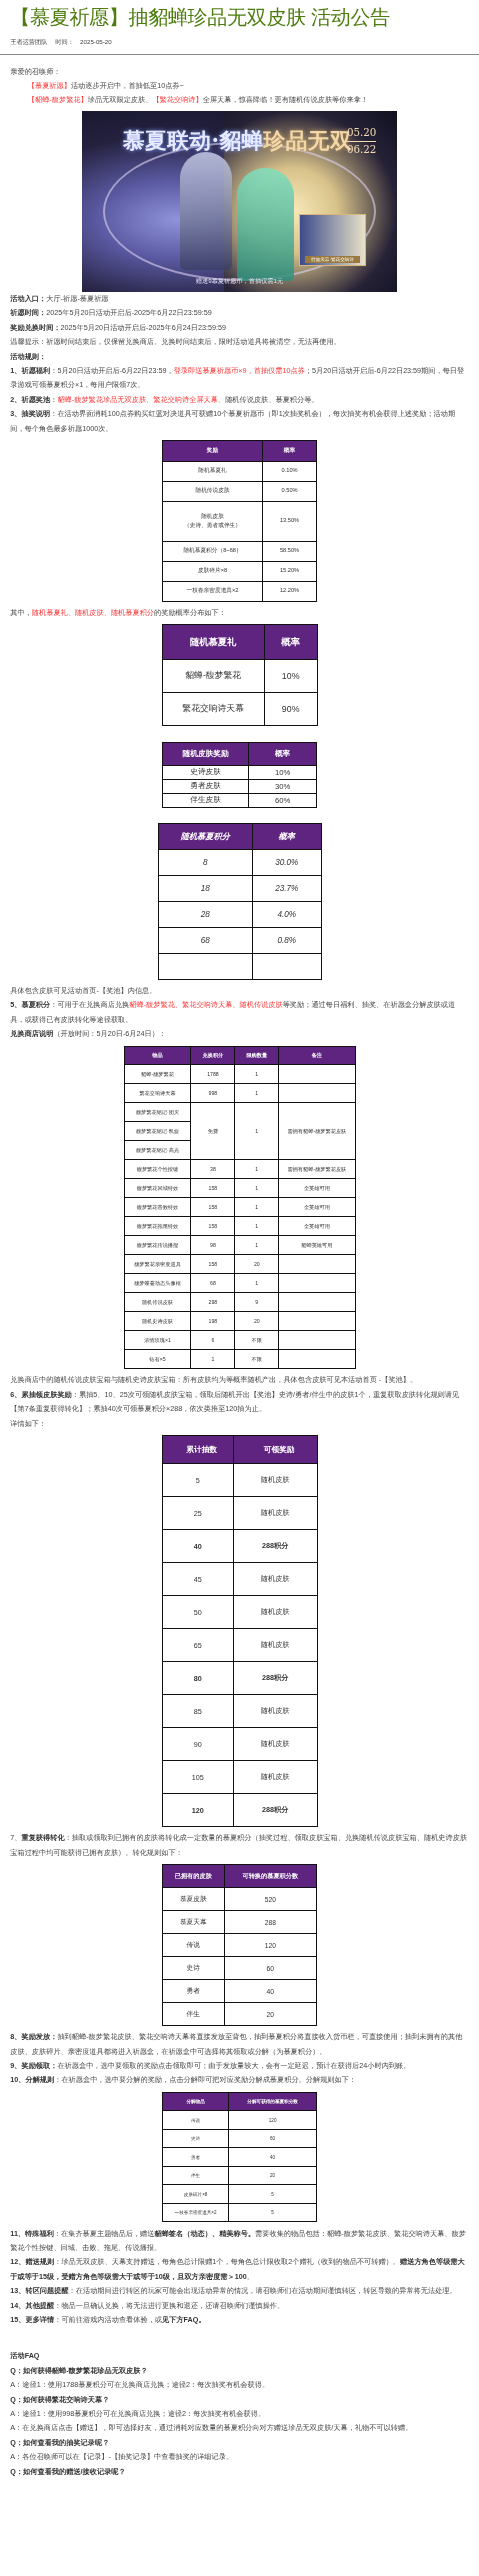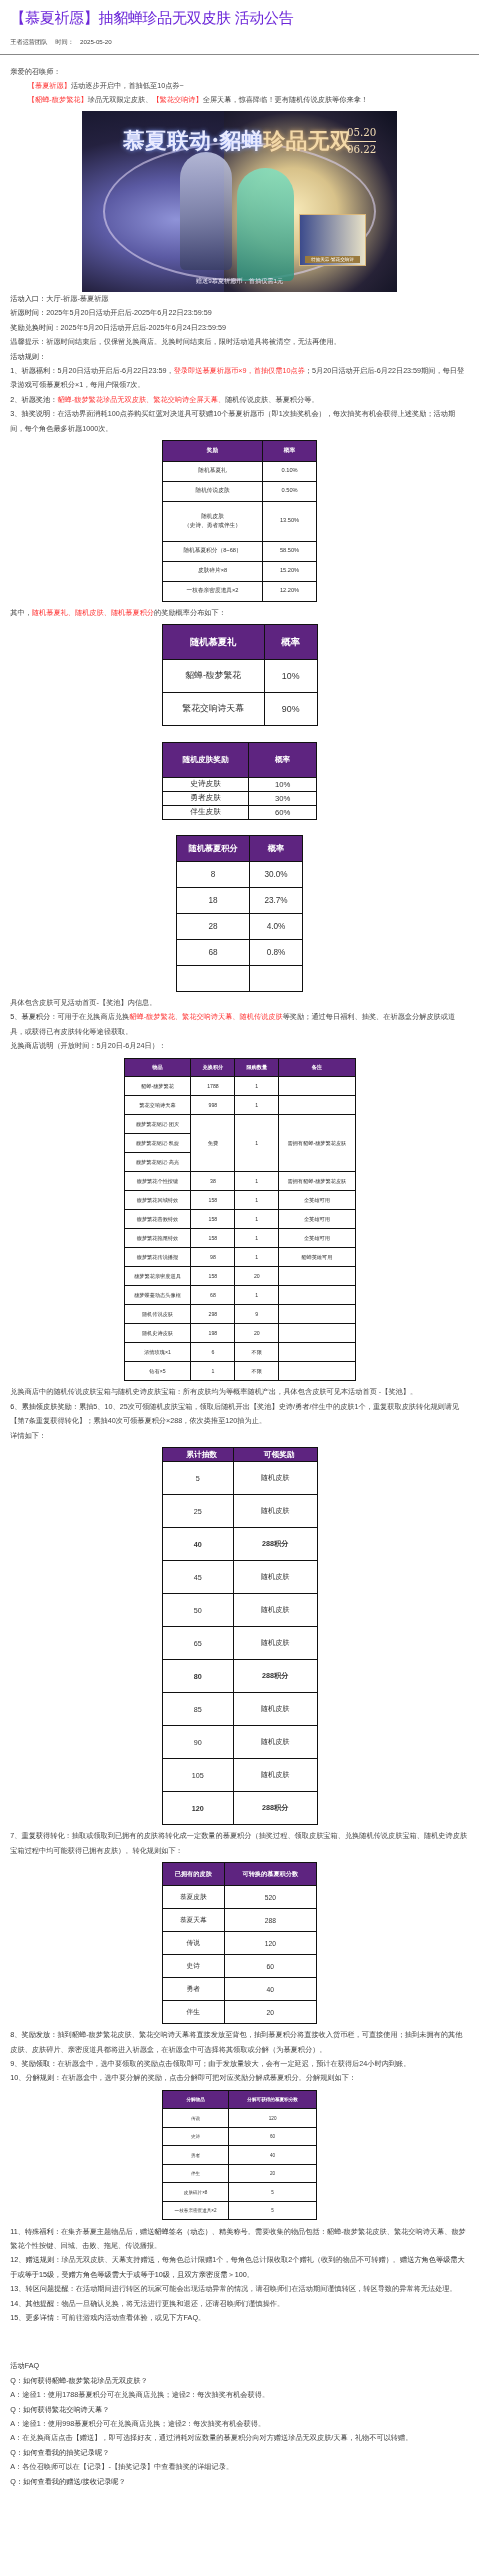--- a/index.html
+++ b/index.html
@@ -1,27 +1,27 @@
 <!DOCTYPE html>
 <html style="font-size:8.2px"><head>
 <meta charset="utf-8">
 <style>
   * { box-sizing: border-box; margin: 0; padding: 0; }
   html, body { width: 479px; background: #ffffff; }
   body { font-family: "Liberation Sans", "DejaVu Sans", sans-serif; color: #333; font-size: 7.2px; }
   .page { width: 479px; padding: 0 10.3px; }
-  .title { font-size: 15px; font-weight: normal; color: #6d28d9; padding-top: 4.1px; line-height: 27px; letter-spacing: -0.3px; }
+  .title { font-size: 20px; font-weight: normal; color: #4d7c0f; padding-top: 4.1px; line-height: 27px; letter-spacing: -0.3px; }
   .meta { font-size: 6.2px; color: #444; margin-top: 6.2px; line-height: 10.3px; }
   .meta span + span { margin-left: 6.2px; }
   .divider { border: 0; border-top: 0.5px solid #888; margin: 6.7px -10.3px 0 -10.3px; }
   .content { padding-top: 9.3px; }
   p { font-size: 7.2px; line-height: 14.4px; color: #444; margin-bottom: 0; }
   p.indent { padding-left: 17.5px; }
   .red { color: #ff3333; }
-  b, .b { font-weight: normal; color: #333; }
+  b, .b { font-weight: bold; color: #333; }
   .banner { width: 315px; height: 181px; margin: 3.1px auto 0 auto; position: relative; overflow: hidden;
     background: radial-gradient(ellipse at 30% 60%, #8f93d8 0%, #5b5aa3 25%, #24213f 55%, #0e1020 100%); }
   .banner .gold { position: absolute; right: 0; top: 0; width: 55%; height: 100%;
     background: radial-gradient(ellipse at 40% 55%, #f7e9b8 0%, #d8c28a 30%, rgba(40,35,55,0.9) 70%, rgba(14,16,32,1) 100%); }
   .banner .ring { position: absolute; left: 20.6px; top: 31px; width: 273px; height: 139px; border: 2.1px solid rgba(220,210,240,0.6); border-radius: 50%; }
   .banner .b-title { position: absolute; left: 41px; top: 15.5px; font-size: 21.6px; font-weight: bold; color: #e8eaff; letter-spacing: 0.5px; text-shadow: 0 0 4.1px #7fa0ff; font-family: "DejaVu Serif", serif; }
   .banner .b-title .g { color: #f4d9a8; text-shadow: 0 0 4.1px #c9a26a; font-family: Liberation Serif, serif; }
   .banner .b-date { position: absolute; right: 20.6px; top: 15.5px; color: #f3dcb4; font-size: 10.3px; line-height: 13.4px; text-align: center; font-family: "DejaVu Serif", serif; }
   .banner .b-date .sep { display: block; border-top: 0.5px solid #f3dcb4; margin: 1px 0; }
   .banner .b-bottom { position: absolute; left: 0; right: 0; bottom: 6.2px; text-align: center; font-size: 6.2px; color: #e9e4f4; }
@@ -34,40 +34,40 @@
   table.t th { background: #5e2480; color: #fff; font-weight: bold; border: 1px solid #111; text-align: center; }
   table.t td { border: 1px solid #111; text-align: center; color: #333; }
   .t1 { width: 155px; font-size: 5.7px; }
   .t1 th { height: 20.6px; }
   .t1 td { height: 20px; line-height: 9.3px; }
   .t1 td.tall { height: 40px; }
   .t2 { width: 156px; font-size: 8.8px; }
   .t2 th { height: 35px; font-size: 9.3px; }
   .t2 td { height: 33px; }
   .t3 { width: 155px; font-size: 7.7px; }
-  .t3 th { height: 35px; }
+  .t3 th { height: 23px; }
   .t3 td { height: 14px; }
-  .t4 { width: 127px; font-size: 8.2px; }
+  .t4 { width: 164px; font-size: 8.2px; font-style: italic; }
   .t4 th { height: 26px; }
   .t4 td { height: 26px; }
   .t5 { width: 232px; font-size: 5.2px; }
   .t5 th { height: 18.5px; font-size: 5.2px; border-color: #888; }
   .t5 td { height: 19px; }
   .t6 { width: 156px; font-size: 7.2px; }
-  .t6 th { height: 14px; font-size: 7.7px; padding-left: 8px; }
+  .t6 th { height: 28px; font-size: 7.7px; padding-left: 8px; }
   .t6 td { height: 33px; }
   .t6 tr.bold td { font-weight: bold; }
   .t7 { width: 155px; font-size: 6.7px; }
   .t7 th { height: 23px; font-size: 6.2px; }
   .t7 td { height: 23px; }
   .t8 { width: 155px; font-size: 4.6px; }
   .t8 th { height: 18.5px; }
   .t8 td { height: 18.5px; }
   .sp { height: 7.2px; }
-  .faq-title { margin-top: 34px; }
+  .faq-title { margin-top: 22px; }
 </style>
 </head>
 <body>
 
 <div class="page">
 
   <h1 class="title">【慕夏祈愿】抽貂蝉珍品无双皮肤 活动公告</h1>
   <div class="meta">
     <span>王者运营团队</span>
     <span><span>时间：</span><span>2025-05-20</span></span>

